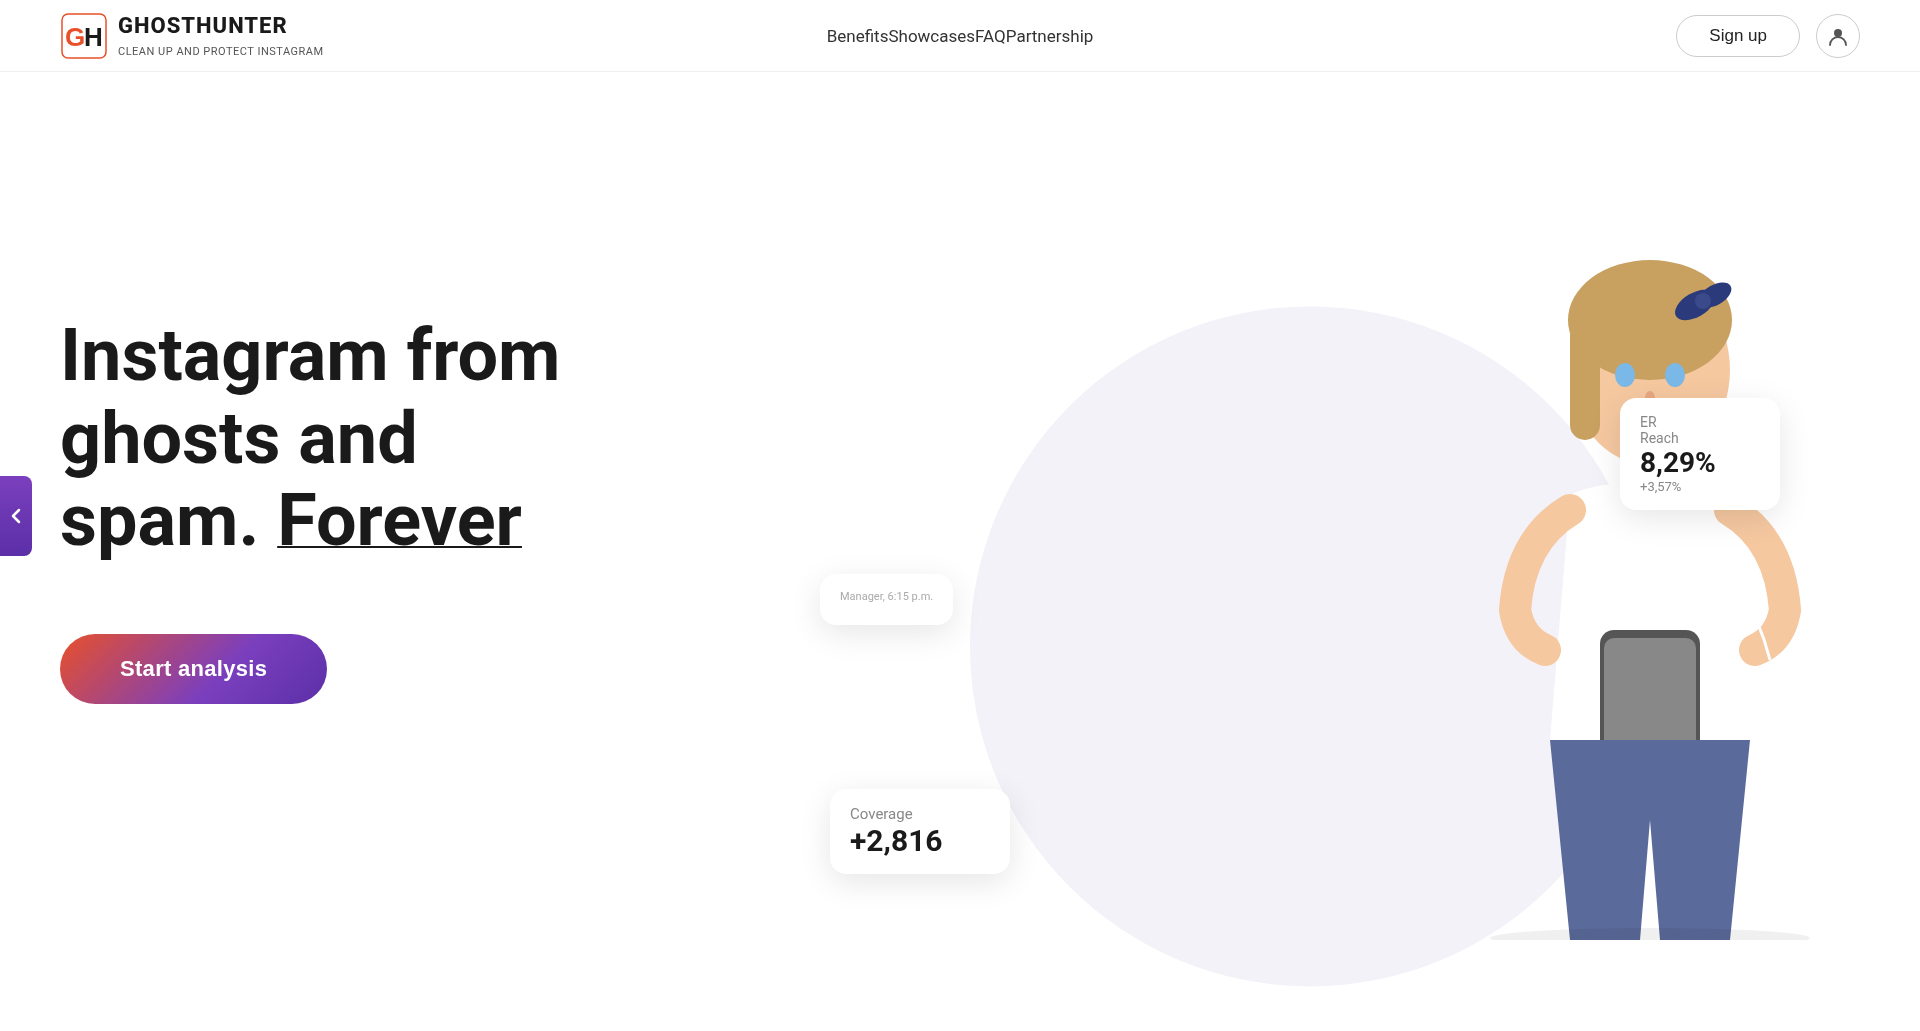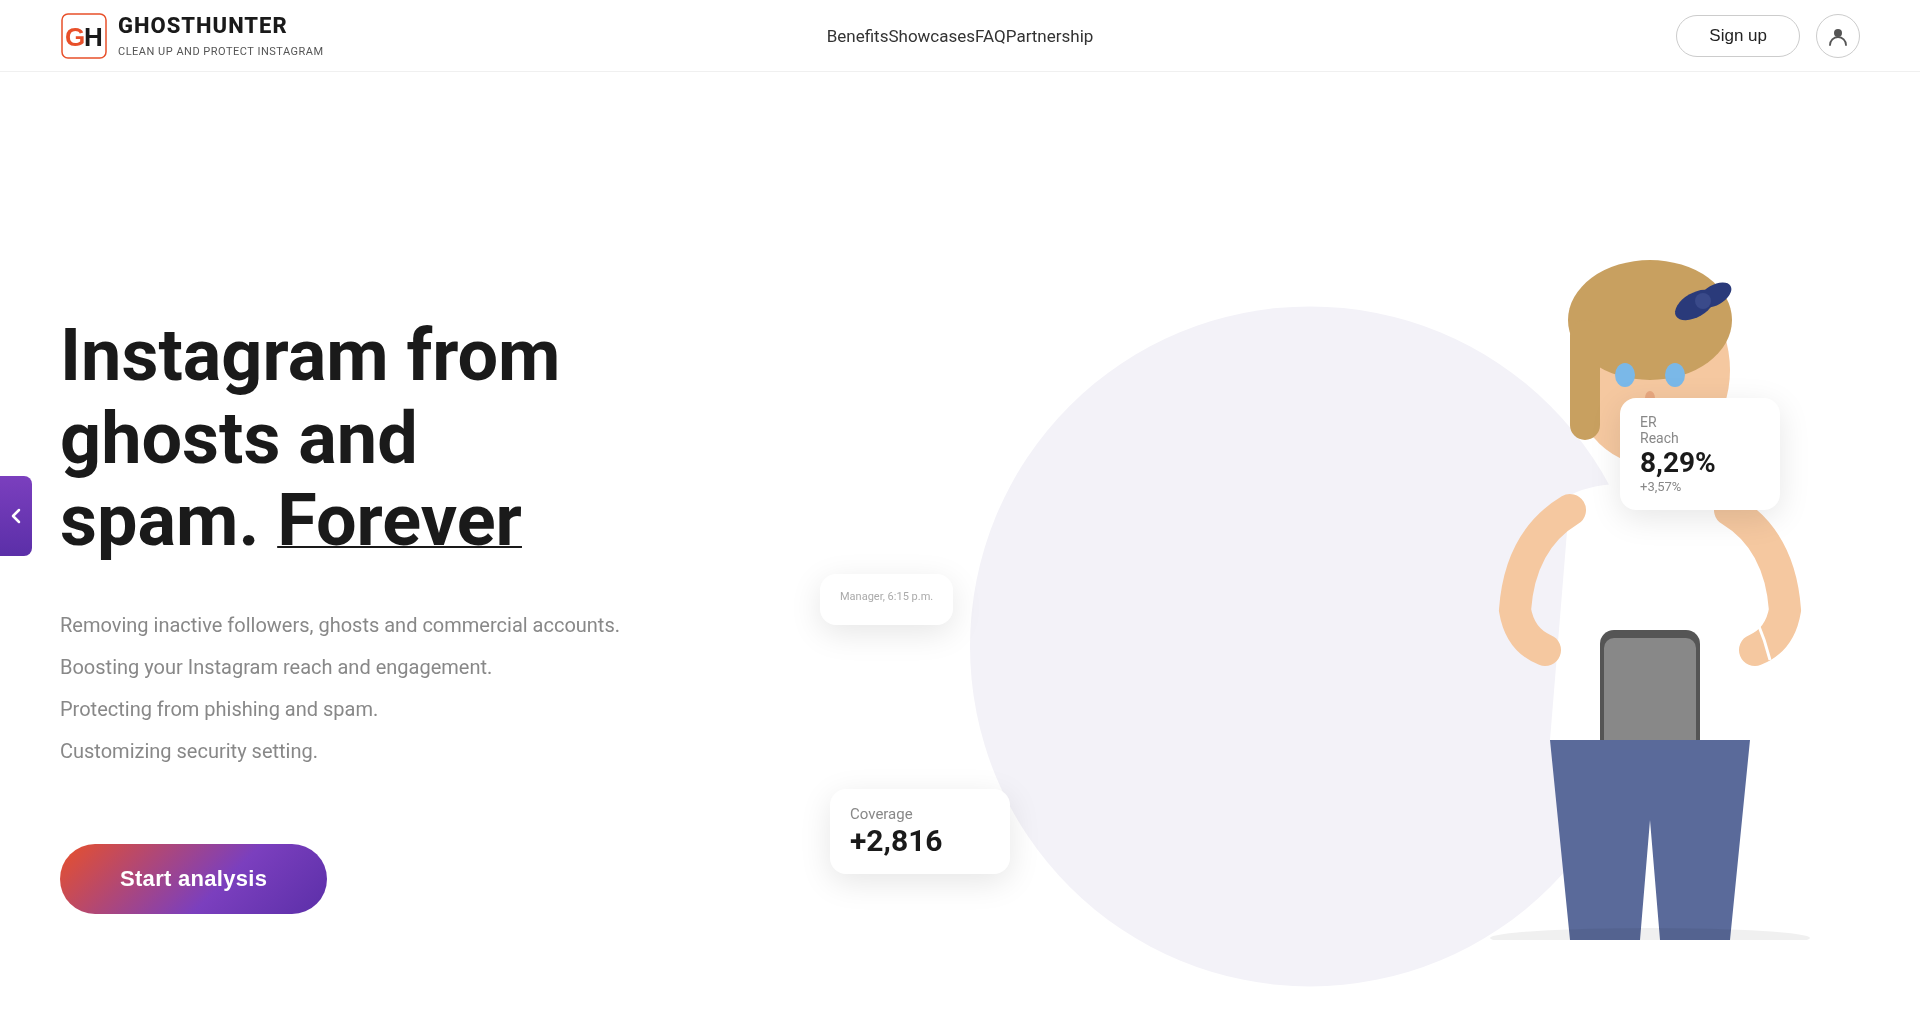--- a/index.html
+++ b/index.html
@@ -318,26 +318,20 @@
 
 <main>
 
   <div class="left-content">
     <h1 class="hero-title">
       <br>
       <span>Instagram from ghosts and</span><br>
       <span>spam. </span><span class="forever">Forever</span>
     </h1>
 
-    <ul class="features-list">
-      <li>Removing inactive followers, ghosts and commercial accounts.</li>
-      <li>Boosting your Instagram reach and engagement.</li>
-      <li>Protecting from phishing and spam.</li>
-      <li>Customizing security setting.</li>
-    </ul>
 
     <button class="start-btn">Start analysis</button>
   </div>
 
   <div class="right-content">
 
     <div class="hero-bg-circle"></div>
 
     <div class="person-svg-wrapper">
       <svg width="420" height="700" viewBox="0 0 420 700">

